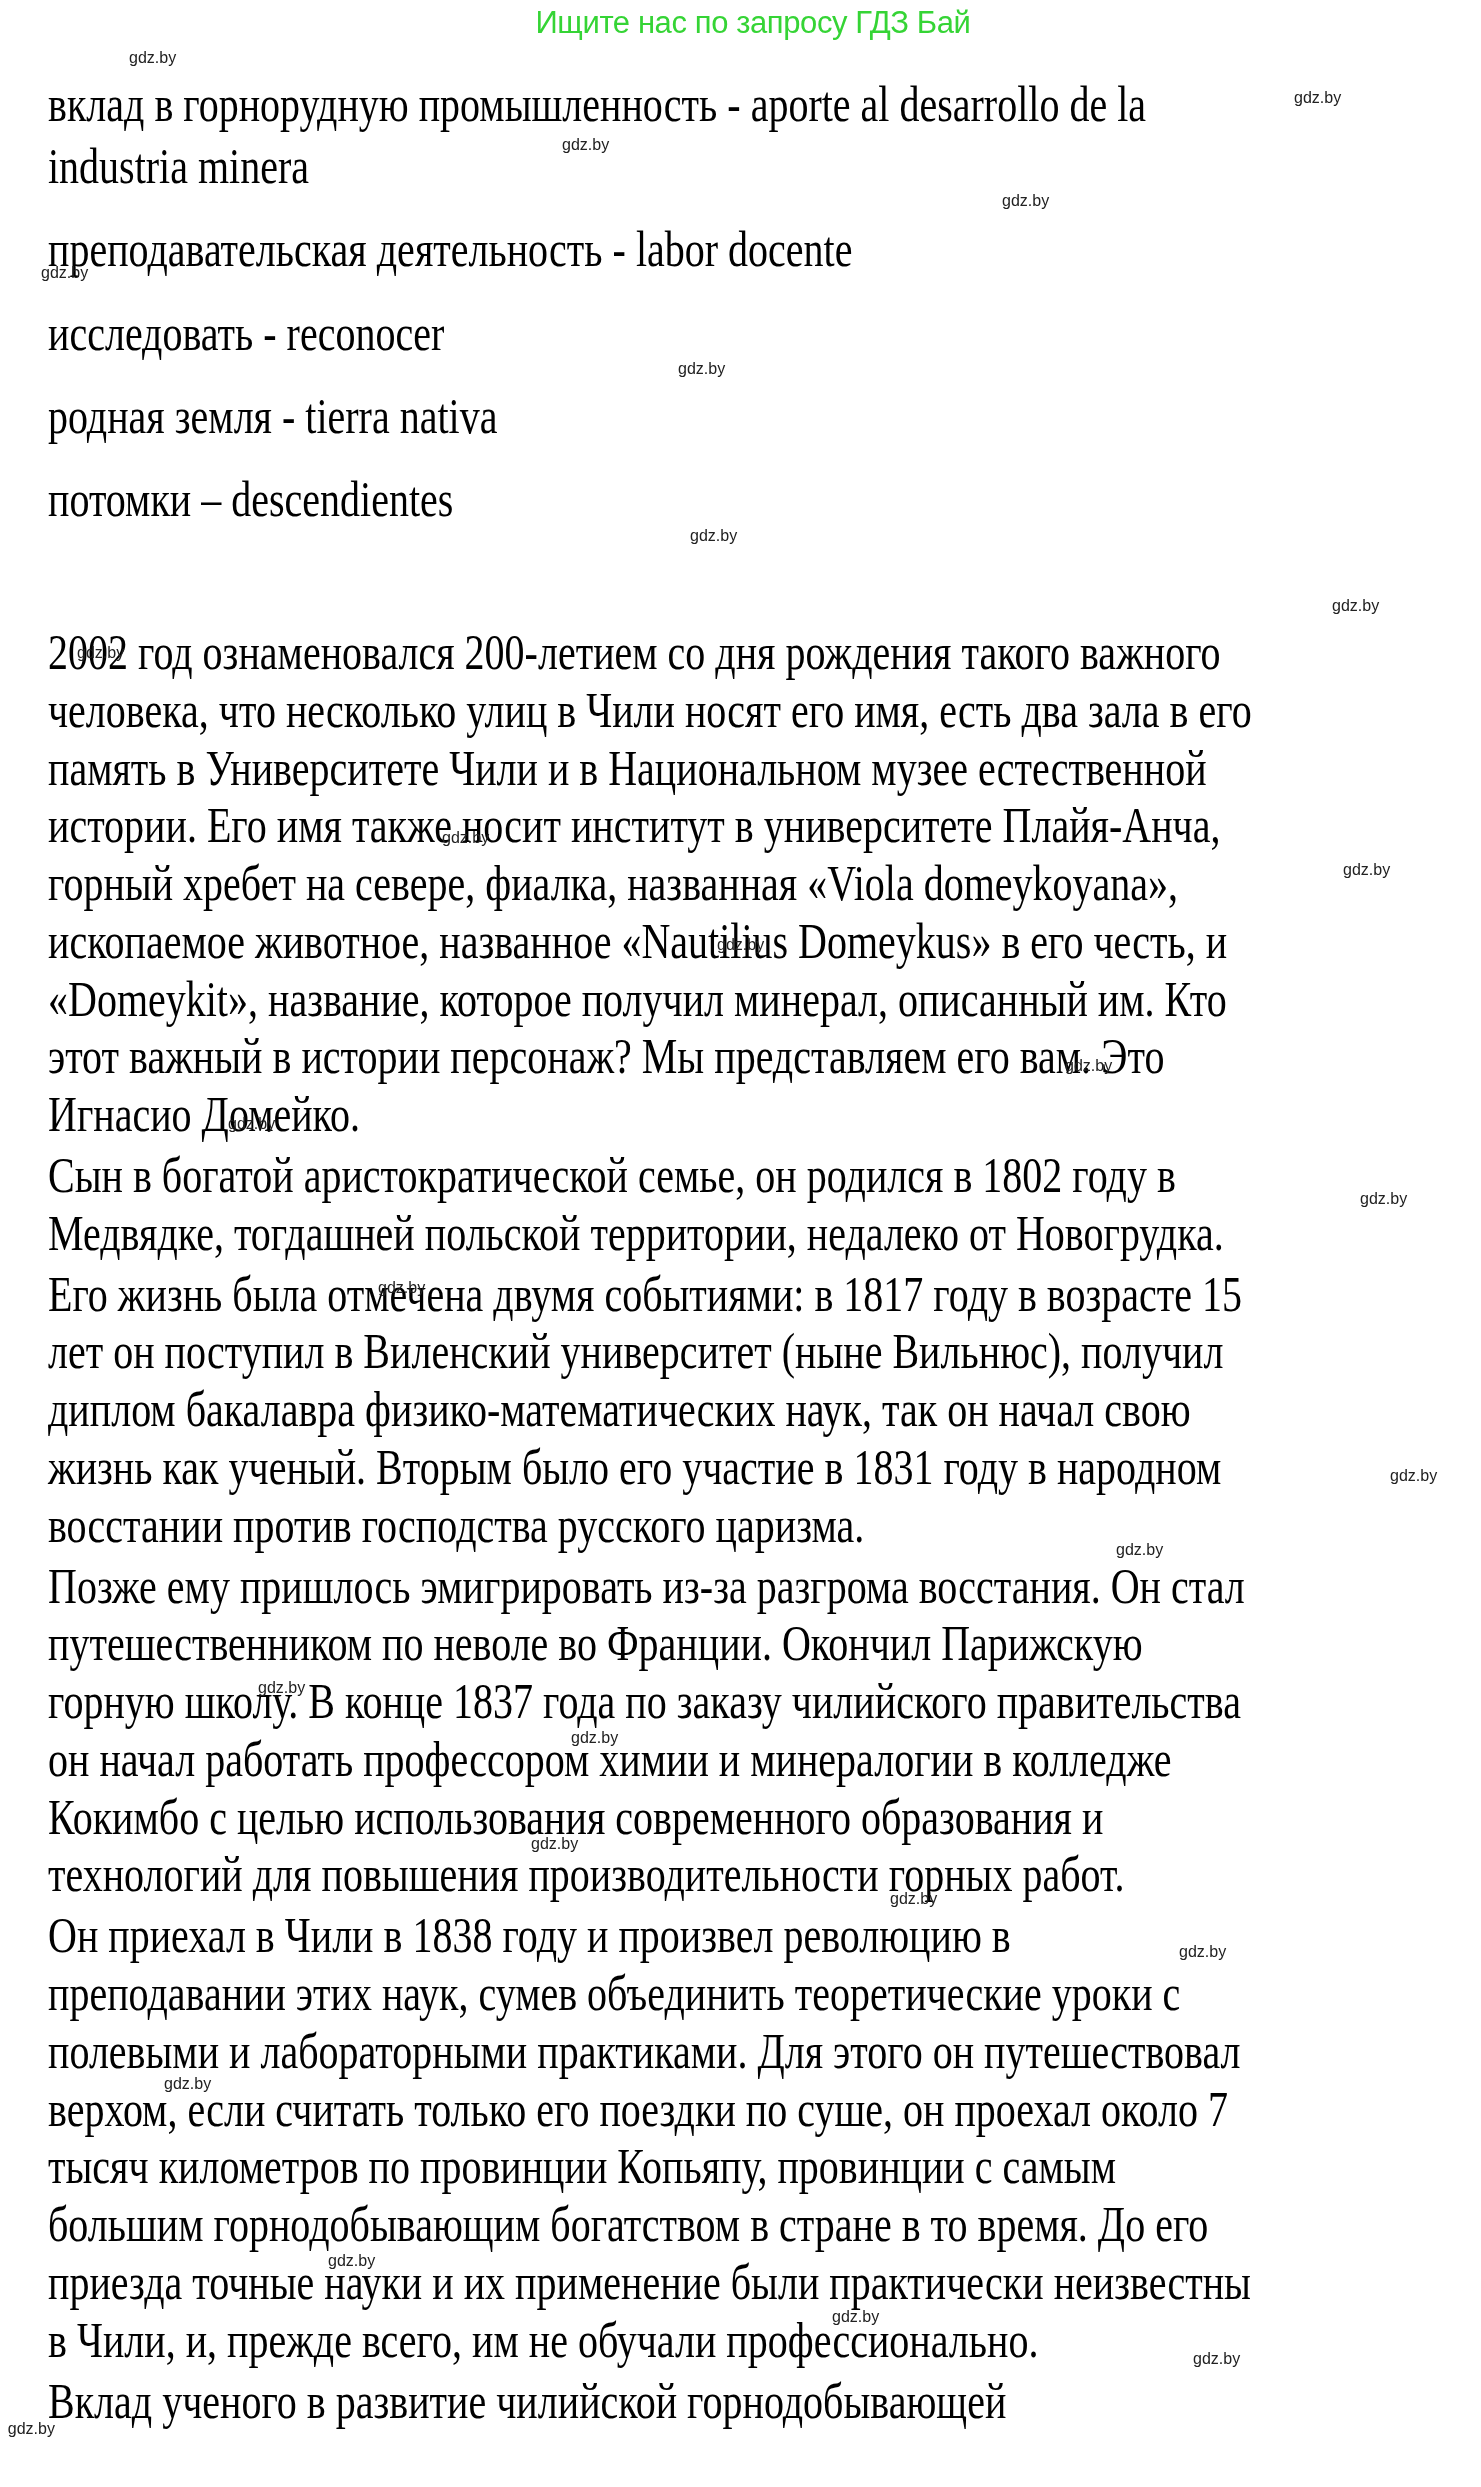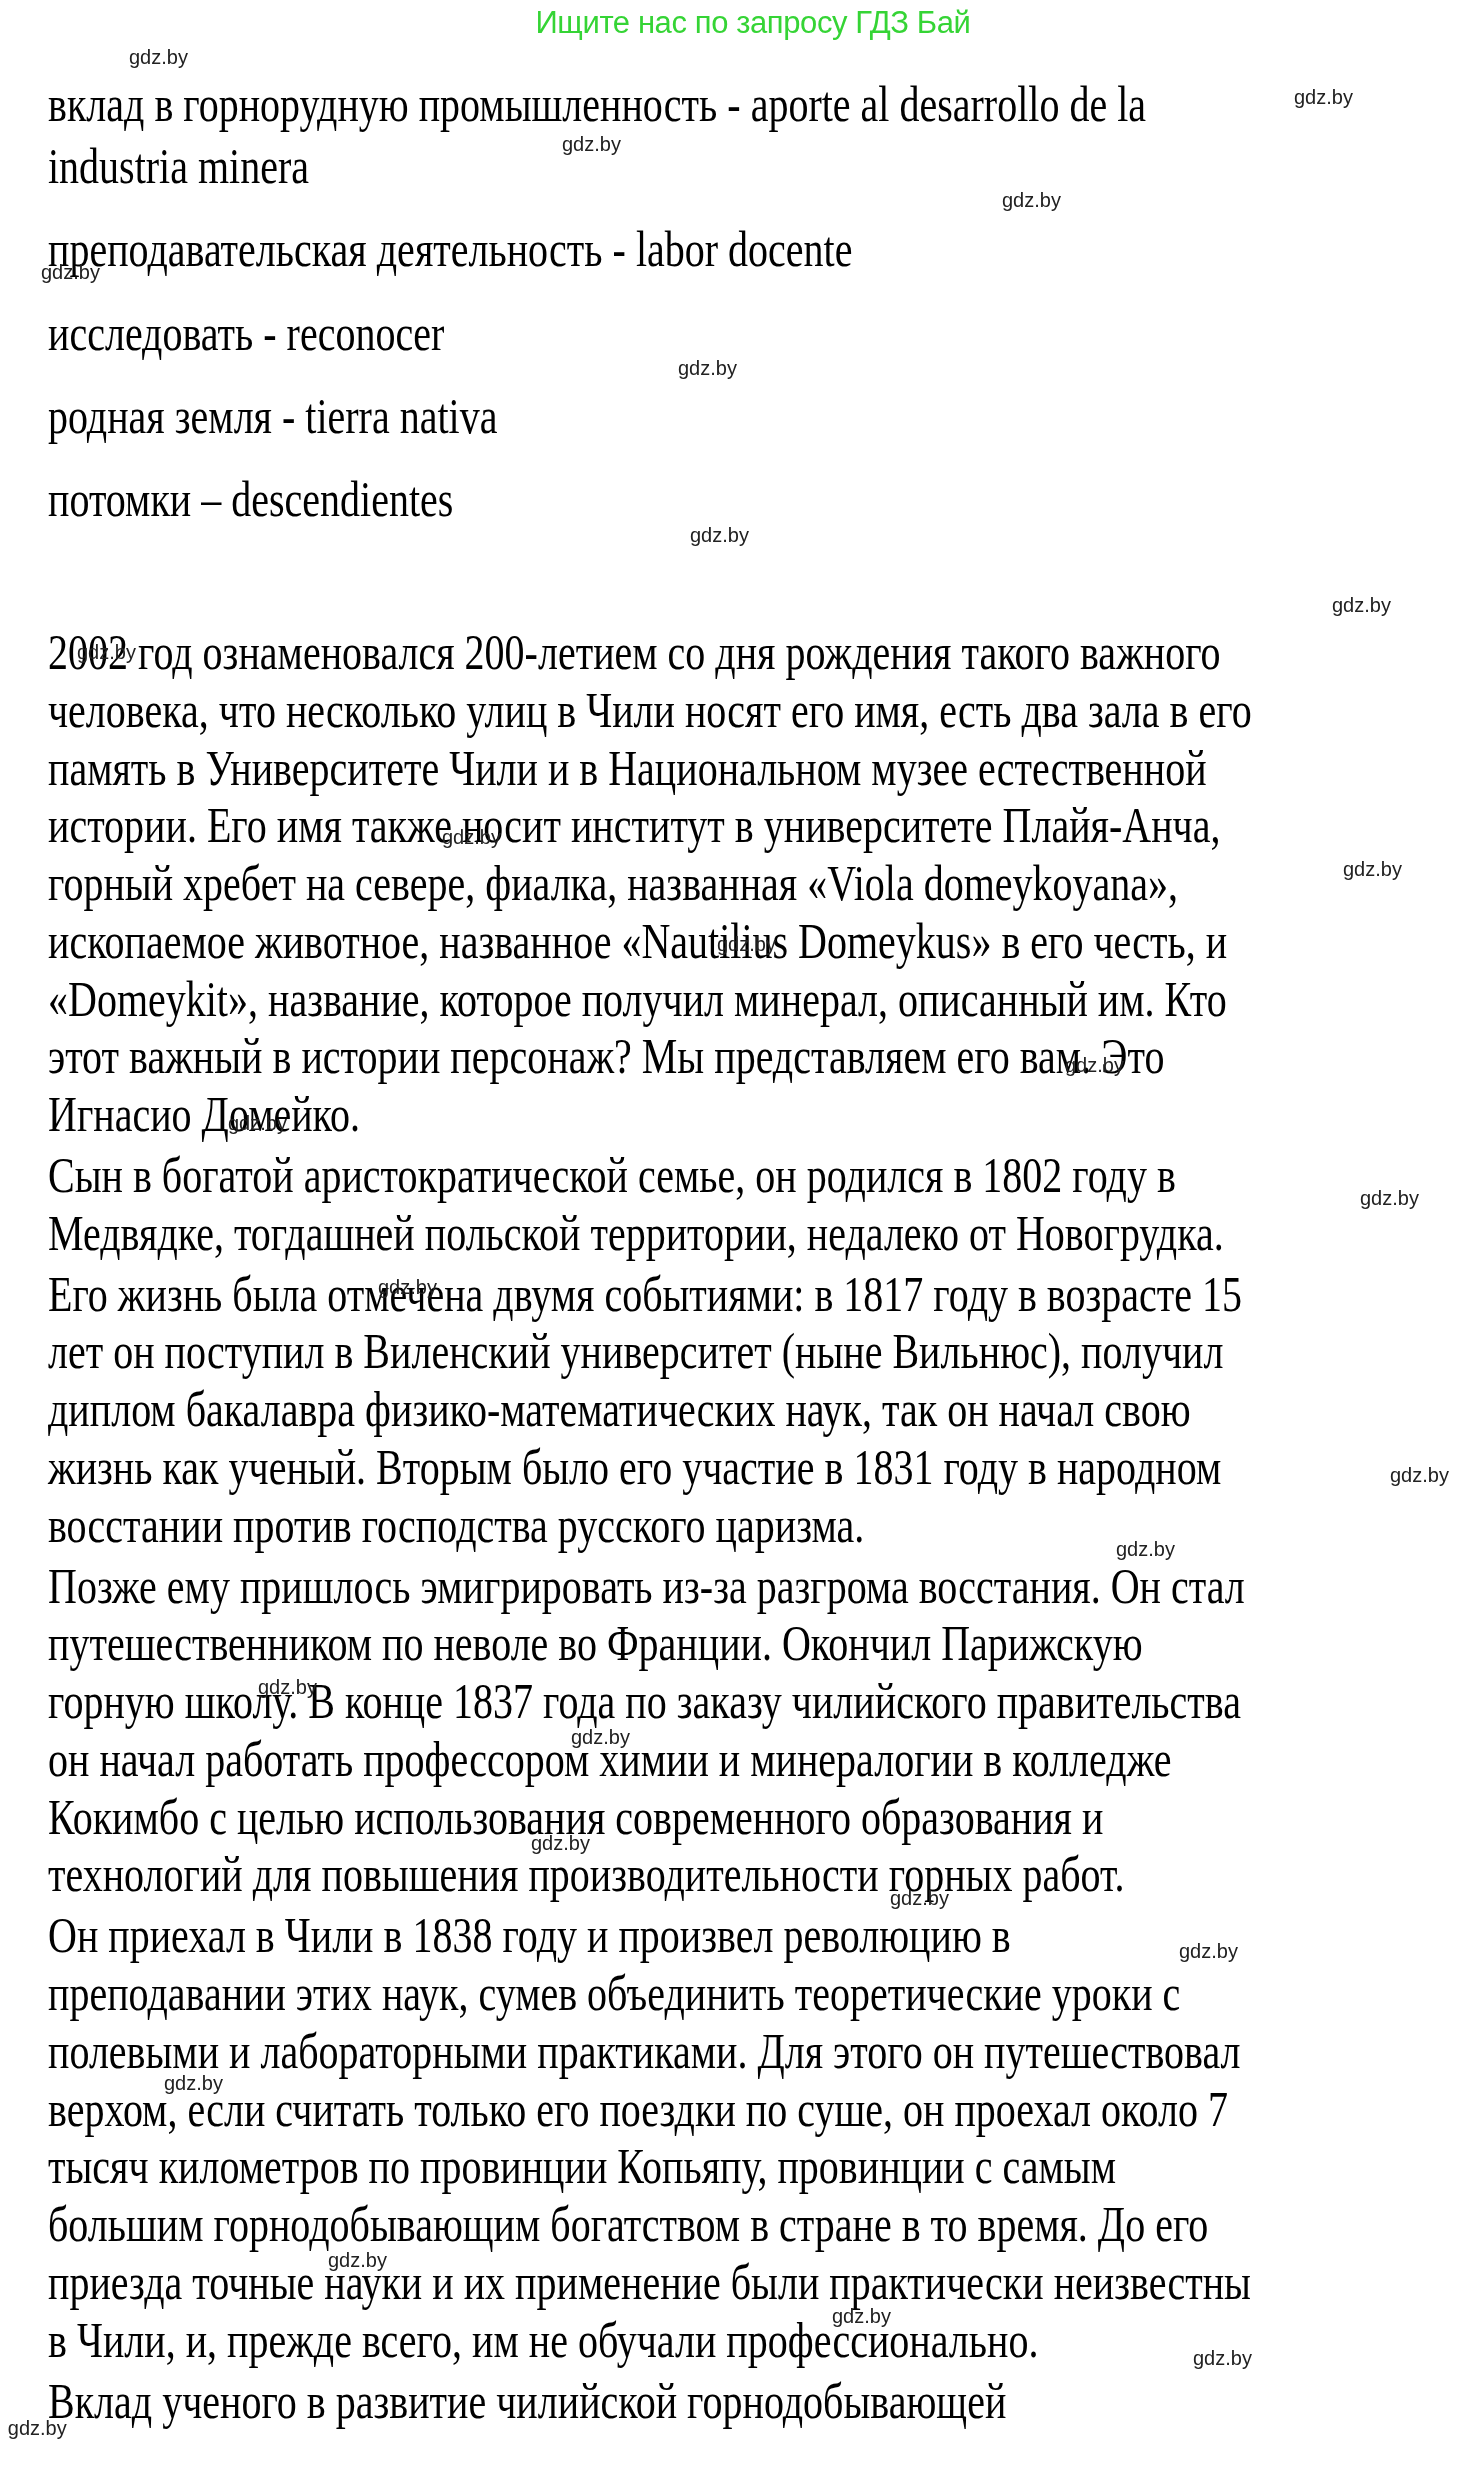--- a/index.html
+++ b/index.html
@@ -25,21 +25,21 @@
     font-size:50px;
     line-height:58px;
     height:58px;
     color:#000;
     transform:scaleX(0.80);
     transform-origin:0 50%;
   }
   .wm{
     position:absolute;
     font-family:"Liberation Sans", sans-serif;
-    font-size:20px;
+    font-size:16px;
     line-height:21px;
     color:#222222;
     white-space:nowrap;
   }
   .footer{
     position:absolute;top:2447px;left:0;width:100%;
     text-align:center;
   }
   .footer-inner{
     display:inline-block;

